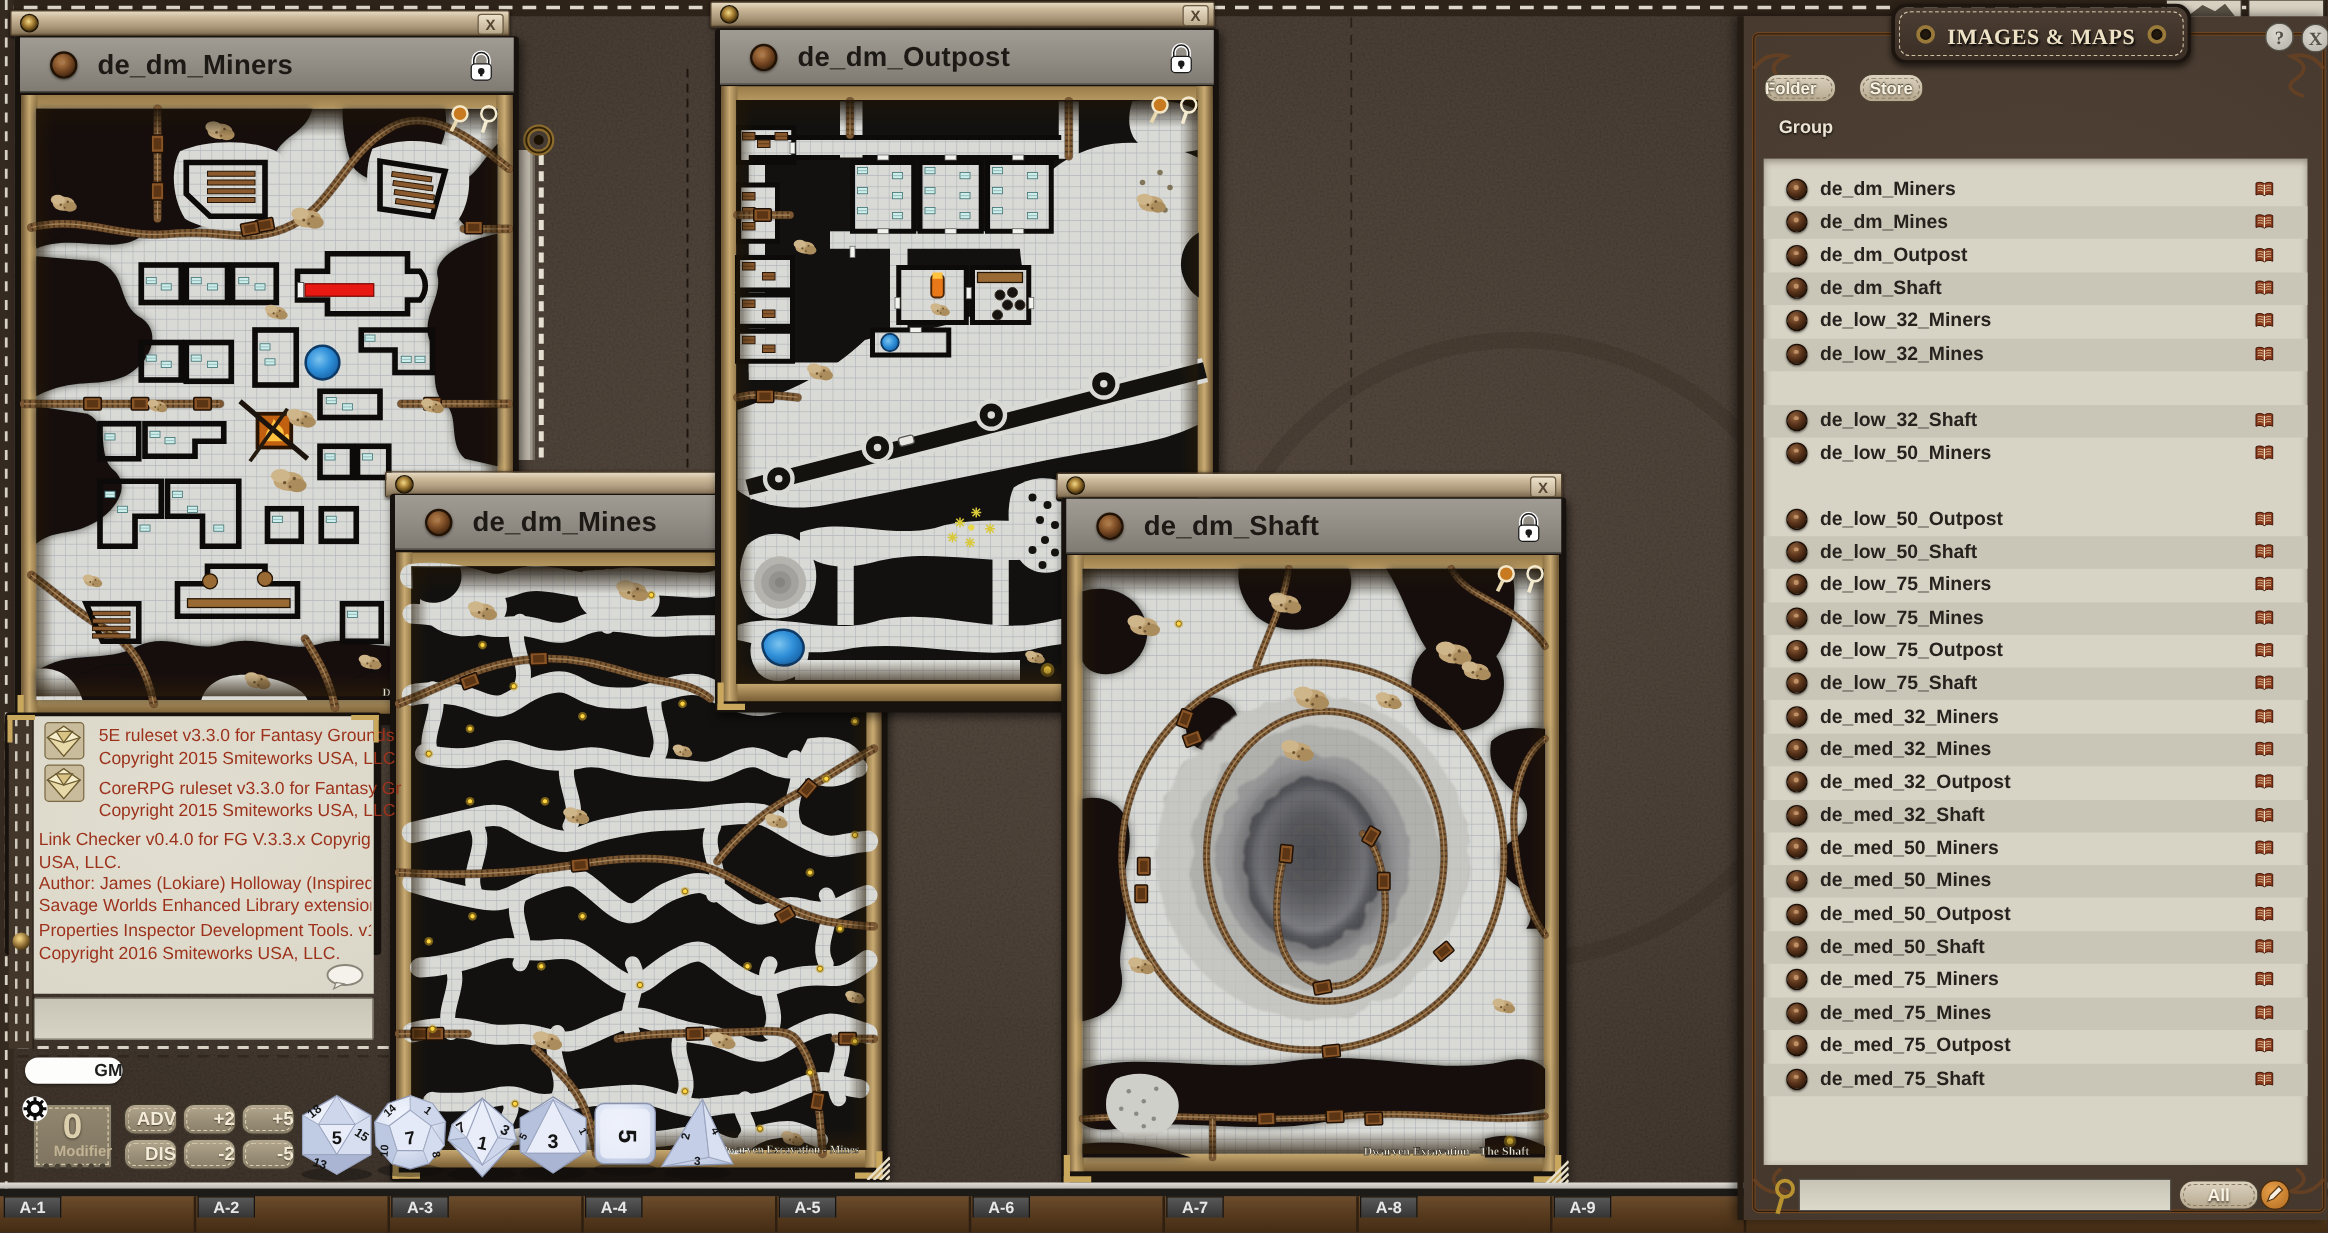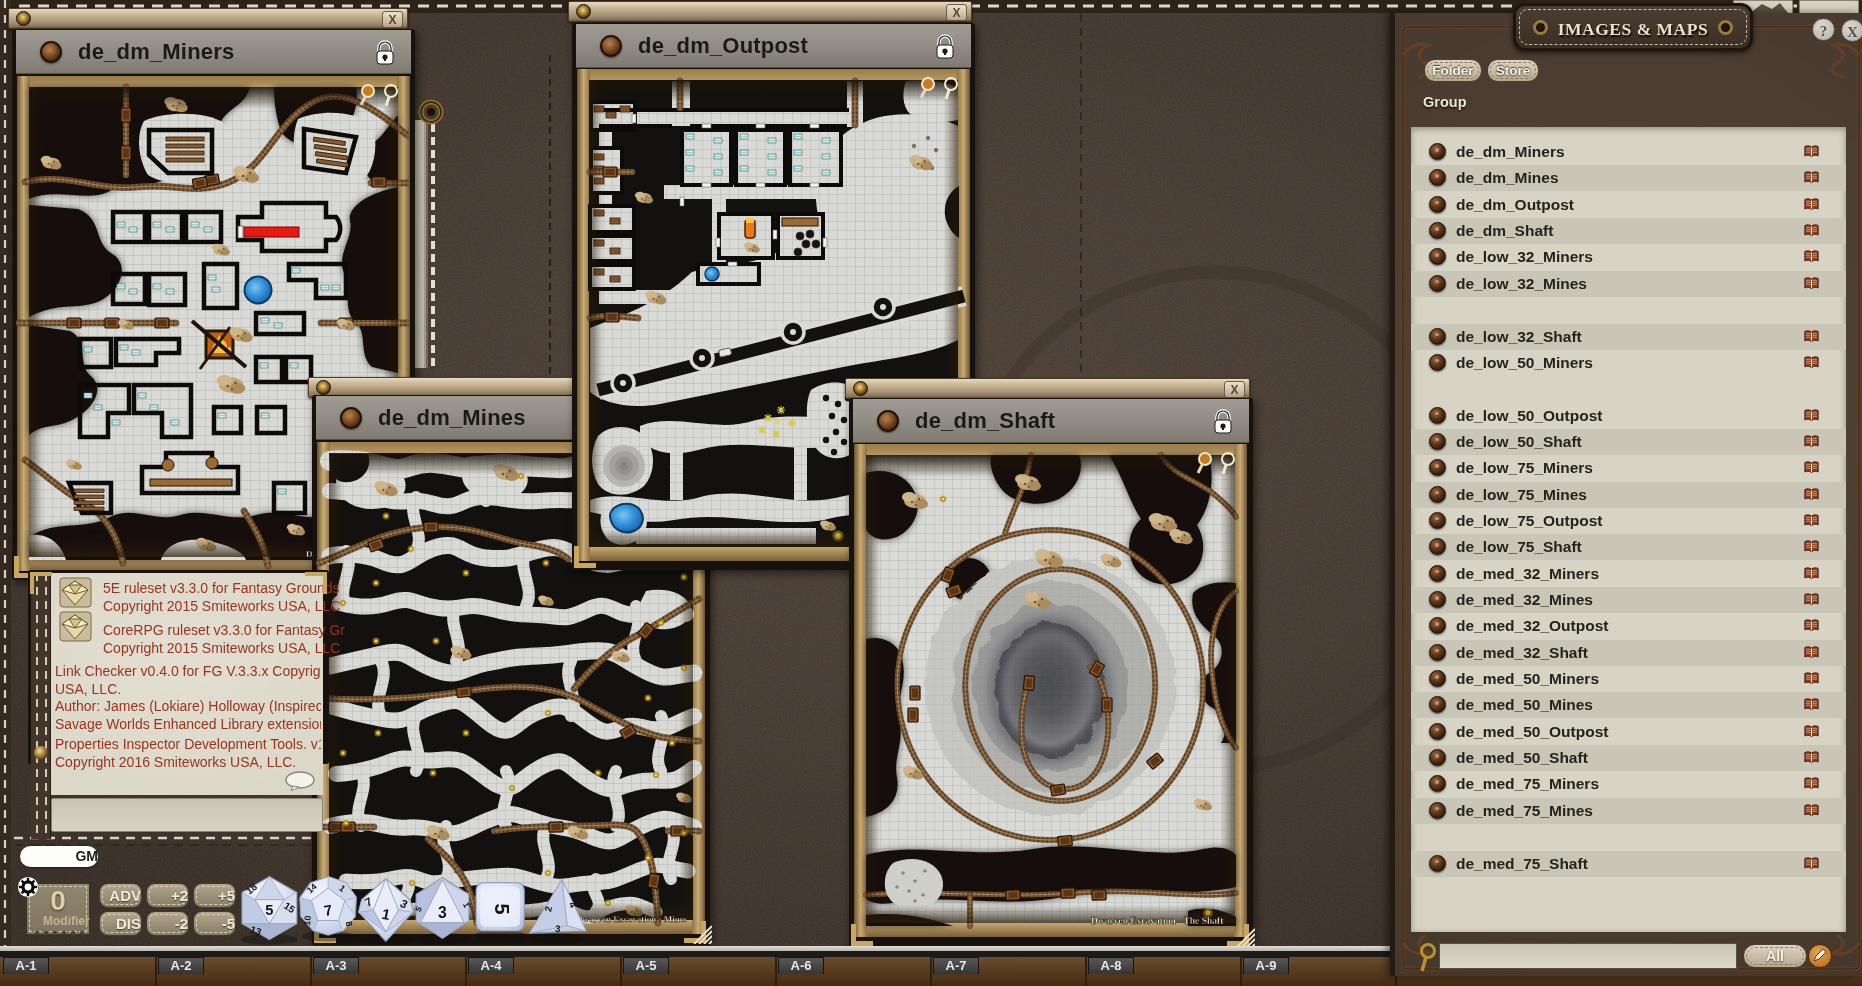--- a/index.html
+++ b/index.html
@@ -1414,21 +1414,21 @@
     </svg>
 <svg class="abs" style="left:1233px;top:925px;z-index:4" width="22" height="22">
       <g stroke="#e8dfc8" stroke-width="2">
         <line x1="4" y1="22" x2="22" y2="4"></line>
         <line x1="9" y1="22" x2="22" y2="9"></line>
         <line x1="14" y1="22" x2="22" y2="14"></line>
         <line x1="19" y1="22" x2="22" y2="19"></line>
       </g>
     </svg>
 
-<div class="abs" style="left:28px;top:570px;width:301px;height:194px;z-index:5;background:#17120d;border-radius:3px">
+<div class="abs" style="left:4px;top:570px;width:301px;height:194px;z-index:5;background:#17120d;border-radius:3px">
  <div class="abs" style="left:3px;top:3px;width:20px;height:266px;background:#42362b;border-right:1px solid #241c12">
   <svg width="20" height="266">
           <line x1="6" y1="0" x2="6" y2="266" stroke="#cfc9bb" stroke-width="2" stroke-dasharray="8 6"></line>
           <line x1="15" y1="0" x2="15" y2="266" stroke="#cfc9bb" stroke-width="2" stroke-dasharray="8 6"></line>
         </svg>
  </div>
  <div class="abs" style="left:23px;top:3px;width:272px;height:222px;background:
    radial-gradient(420px 300px at 45% 40%, #e2dfd2 0%, #dad7c8 55%, #c9c5b4 90%, #bcb8a6 100%)">
   <svg class="abs" style="left:8px;top:4px" width="34" height="66" viewBox="0 0 34 66">
     <rect x="1" y="1" width="31" height="29" rx="3" fill="#c9bc9c" stroke="#7a6a44"></rect>
@@ -1620,21 +1620,21 @@
  <div class="abs" style="left:118px;top:-10px;width:240px;height:48px;background:linear-gradient(#4c3e33,#3a2e25);border:3px solid #1c1510;border-radius:12px;box-shadow:0 2px 5px rgba(0,0,0,.6)">
   <div class="abs" style="left:3px;top:3px;right:3px;bottom:3px;border:1.5px dashed #cdbfa2;border-radius:9px"></div>
   <div class="abs" style="left:0;top:11px;width:100%;text-align:center;font:bold 17.5px/24px 'Liberation Serif',serif;color:#eee2c6;letter-spacing:0.5px;text-shadow:1px 2px 2px #000">IMAGES &amp; MAPS</div>
   <div class="abs" style="left:17px;top:14px;width:15px;height:15px;border-radius:50%;background:#241a10;border:3.5px solid #9a7a3a;box-shadow:inset 0 0 3px #000"></div>
   <div class="abs" style="right:17px;top:14px;width:15px;height:15px;border-radius:50%;background:#241a10;border:3.5px solid #9a7a3a;box-shadow:inset 0 0 3px #000"></div>
  </div>
 
  <div class="abs" style="left:417px;top:5px;width:23px;height:23px;border-radius:50%;background:radial-gradient(circle at 40% 35%,#dcd9d0,#b2afa6);border:1px solid #55524a;font:bold 15px/24px 'Liberation Serif',serif;color:#55524a;text-align:center">?</div>
  <div class="abs" style="left:446px;top:6px;width:23px;height:23px;border-radius:50%;background:radial-gradient(circle at 40% 35%,#dcd9d0,#b2afa6);border:1px solid #55524a;font:bold 15px/24px 'Liberation Serif',serif;color:#55524a;text-align:center">X</div>
 
- <div class="abs" style="left:29px;top:46px;width:58px;height:23px;border-radius:11px;background:linear-gradient(#ddd3c0,#b5a88e);border:1.5px solid #4a4132;outline:1px dashed #8a7d64;outline-offset:-4px;font:bold 13.5px/21px 'Liberation Sans',sans-serif;color:#f8f2e2;text-align:center;text-shadow:0 1px 2px #4a4132,0 -1px 1px #4a4132">Folder</div>
+ <div class="abs" style="left:16px;top:46px;width:58px;height:23px;border-radius:11px;background:linear-gradient(#ddd3c0,#b5a88e);border:1.5px solid #4a4132;outline:1px dashed #8a7d64;outline-offset:-4px;font:bold 13.5px/21px 'Liberation Sans',sans-serif;color:#f8f2e2;text-shadow:0 1px 2px #4a4132,0 -1px 1px #4a4132">Folder</div>
  <div class="abs" style="left:92px;top:46px;width:52px;height:23px;border-radius:11px;background:linear-gradient(#ddd3c0,#b5a88e);border:1.5px solid #4a4132;outline:1px dashed #8a7d64;outline-offset:-4px;font:bold 13.5px/21px 'Liberation Sans',sans-serif;color:#f8f2e2;text-align:center;text-shadow:0 1px 2px #4a4132,0 -1px 1px #4a4132">Store</div>
 
  <div class="abs" style="left:28px;top:81px;font:bold 14.5px/17px 'Liberation Sans',sans-serif;color:#ece5d4;text-shadow:0 1px 2px #000">Group</div>
 
  <div class="abs" style="left:16px;top:114px;width:435px;height:805px;background:#d7d3c5;box-shadow:inset 0 2px 6px rgba(60,50,30,.45)"></div>
  <div class="lrow" style="top:126.0px">
         <div class="ldot"></div>
         <div class="ltxt">de_dm_Miners</div>
         <svg class="abs" style="left:393px;top:6px" width="15" height="13" viewBox="0 0 15 13">
           <path d="M7.5,2 C5.5,0.5 2.5,0.5 0.8,1.5 L0.8,11 C2.5,10 5.5,10 7.5,11.5 C9.5,10 12.5,10 14.2,11 L14.2,1.5 C12.5,0.5 9.5,0.5 7.5,2 Z" fill="#8a3a1a" stroke="#40160a" stroke-width="0.8"></path>
@@ -1859,20 +1859,30 @@
         <svg class="abs" style="left:393px;top:6px" width="15" height="13" viewBox="0 0 15 13">
           <path d="M7.5,2 C5.5,0.5 2.5,0.5 0.8,1.5 L0.8,11 C2.5,10 5.5,10 7.5,11.5 C9.5,10 12.5,10 14.2,11 L14.2,1.5 C12.5,0.5 9.5,0.5 7.5,2 Z" fill="#8a3a1a" stroke="#40160a" stroke-width="0.8"></path>
           <path d="M7.5,2.5 V11" stroke="#f0e2c8" stroke-width="1"></path>
           <path d="M2.2,3.5 C3.8,3 5.6,3.2 6.6,4 M2.2,5.5 C3.8,5 5.6,5.2 6.6,6 M2.2,7.5 C3.8,7 5.6,7.2 6.6,8" stroke="#e8d4b0" stroke-width="0.7" fill="none"></path>
           <path d="M12.8,3.5 C11.2,3 9.4,3.2 8.4,4 M12.8,5.5 C11.2,5 9.4,5.2 8.4,6 M12.8,7.5 C11.2,7 9.4,7.2 8.4,8" stroke="#e8d4b0" stroke-width="0.7" fill="none"></path>
         </svg>
       </div>
       <div class="lrow dark" style="top:784.8px">
         <div class="ldot"></div>
         <div class="ltxt">de_med_75_Mines</div>
+        <svg class="abs" style="left:393px;top:6px" width="15" height="13" viewBox="0 0 15 13">
+          <path d="M7.5,2 C5.5,0.5 2.5,0.5 0.8,1.5 L0.8,11 C2.5,10 5.5,10 7.5,11.5 C9.5,10 12.5,10 14.2,11 L14.2,1.5 C12.5,0.5 9.5,0.5 7.5,2 Z" fill="#8a3a1a" stroke="#40160a" stroke-width="0.8"></path>
+          <path d="M7.5,2.5 V11" stroke="#f0e2c8" stroke-width="1"></path>
+          <path d="M2.2,3.5 C3.8,3 5.6,3.2 6.6,4 M2.2,5.5 C3.8,5 5.6,5.2 6.6,6 M2.2,7.5 C3.8,7 5.6,7.2 6.6,8" stroke="#e8d4b0" stroke-width="0.7" fill="none"></path>
+          <path d="M12.8,3.5 C11.2,3 9.4,3.2 8.4,4 M12.8,5.5 C11.2,5 9.4,5.2 8.4,6 M12.8,7.5 C11.2,7 9.4,7.2 8.4,8" stroke="#e8d4b0" stroke-width="0.7" fill="none"></path>
+        </svg>
+      </div>
+      <div class="lrow" style="top:811.1px">
+        <div class="ldot"></div>
+        <div class="ltxt">de_med_75_Outpost</div>
         <svg class="abs" style="left:393px;top:6px" width="15" height="13" viewBox="0 0 15 13">
           <path d="M7.5,2 C5.5,0.5 2.5,0.5 0.8,1.5 L0.8,11 C2.5,10 5.5,10 7.5,11.5 C9.5,10 12.5,10 14.2,11 L14.2,1.5 C12.5,0.5 9.5,0.5 7.5,2 Z" fill="#8a3a1a" stroke="#40160a" stroke-width="0.8"></path>
           <path d="M7.5,2.5 V11" stroke="#f0e2c8" stroke-width="1"></path>
           <path d="M2.2,3.5 C3.8,3 5.6,3.2 6.6,4 M2.2,5.5 C3.8,5 5.6,5.2 6.6,6 M2.2,7.5 C3.8,7 5.6,7.2 6.6,8" stroke="#e8d4b0" stroke-width="0.7" fill="none"></path>
           <path d="M12.8,3.5 C11.2,3 9.4,3.2 8.4,4 M12.8,5.5 C11.2,5 9.4,5.2 8.4,6 M12.8,7.5 C11.2,7 9.4,7.2 8.4,8" stroke="#e8d4b0" stroke-width="0.7" fill="none"></path>
         </svg>
       </div>
       <div class="lrow dark" style="top:837.5px">
         <div class="ldot"></div>
         <div class="ltxt">de_med_75_Shaft</div>

